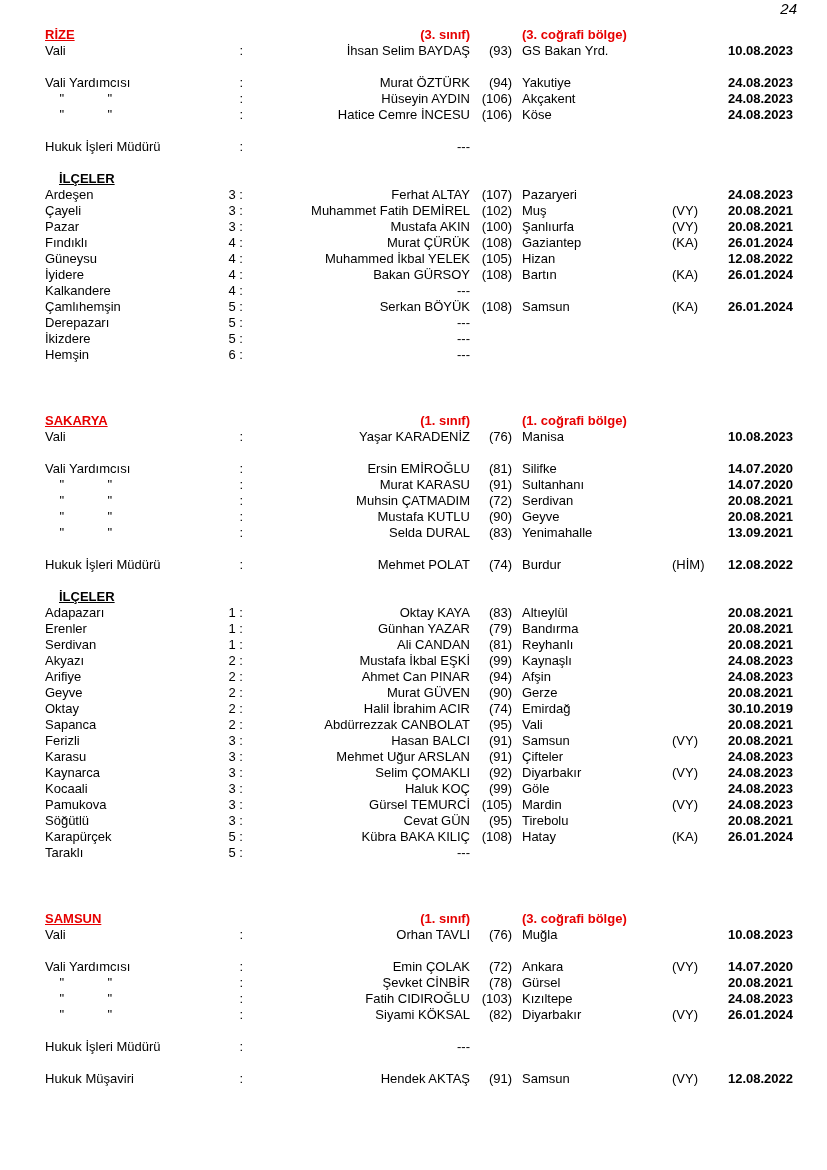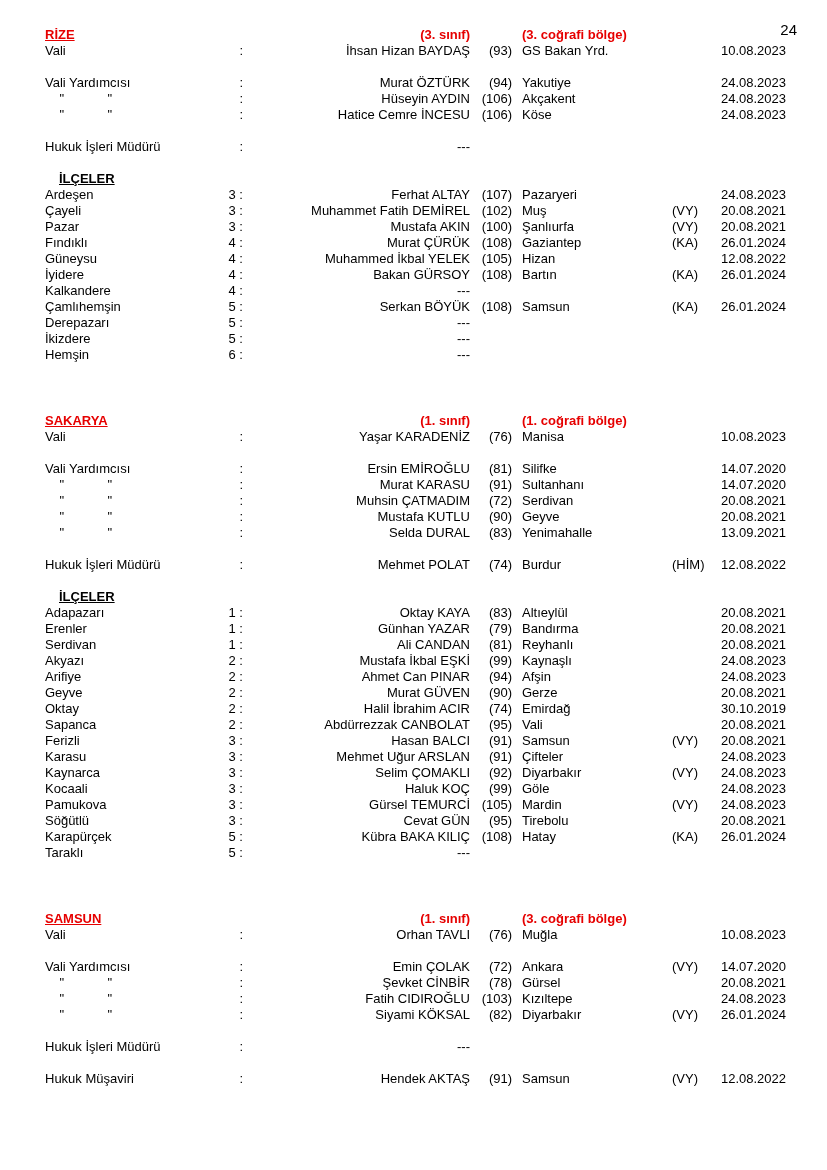--- a/index.html
+++ b/index.html
@@ -11,42 +11,43 @@
     height: 1170px;
     background: #ffffff;
     font-family: "Liberation Sans", sans-serif;
     font-size: 13px;
     line-height: 16px;
     color: #000000;
     overflow: hidden;
   }
   .page-number {
     position: absolute;
-    top: 21px;
+    top: 0;
     right: 30px;
     font-size: 15px;
     line-height: 18px;
+    font-style: italic;
   }
   .content { padding: 27px 34px 0 45px; }
   .province-section { margin: 0; }
   .province-section + .province-section { margin-top: 50px; }
   .row {
     display: grid;
     grid-template-columns: 180px 18px 227px 42px 158px 44px 79px;
     height: 16px;
     align-items: baseline;
   }
   .row.gap { margin-top: 16px; }
   .c1 { white-space: pre; overflow: visible; }
   .c2 { text-align: right; white-space: pre; }
   .c3 { padding-left: 15px; white-space: nowrap; text-align: right; }
   .c4 { text-align: right; white-space: nowrap; }
   .c5 { padding-left: 10px; white-space: nowrap; }
   .c6 { padding-left: 2px; white-space: nowrap; }
-  .c7 { text-align: center; white-space: nowrap; }
+  .c7 { text-align: right; white-space: nowrap; font-weight: bold; }
   .province-name {
     color: var(--accent);
     font-weight: bold;
     text-decoration: underline;
   }
   .red-bold { color: var(--accent); font-weight: bold; }
   .subheader-label { font-weight: bold; text-decoration: underline; margin-left: 14px; }
 </style>
 </head>
 <body>
@@ -61,21 +62,21 @@
       <span class="c3 red-bold">(3. sınıf)</span>
       <span class="c4"></span>
       <span class="c5 red-bold">(3. coğrafi bölge)</span>
       <span class="c6"></span>
       <span class="c7"></span>
     </div>
     <div class="rows">
   <div class="row">
     <span class="c1">Vali</span>
     <span class="c2">:</span>
-    <span class="c3">İhsan Hizan BAYDAŞ</span>
+    <span class="c3">İhsan Selim BAYDAŞ</span>
     <span class="c4">(93)</span>
     <span class="c5">GS Bakan Yrd.</span>
     <span class="c6"></span>
     <span class="c7">10.08.2023</span>
   </div>
 
   <div class="row gap">
     <span class="c1">Vali Yardımcısı</span>
     <span class="c2">:</span>
     <span class="c3">Murat ÖZTÜRK</span>

